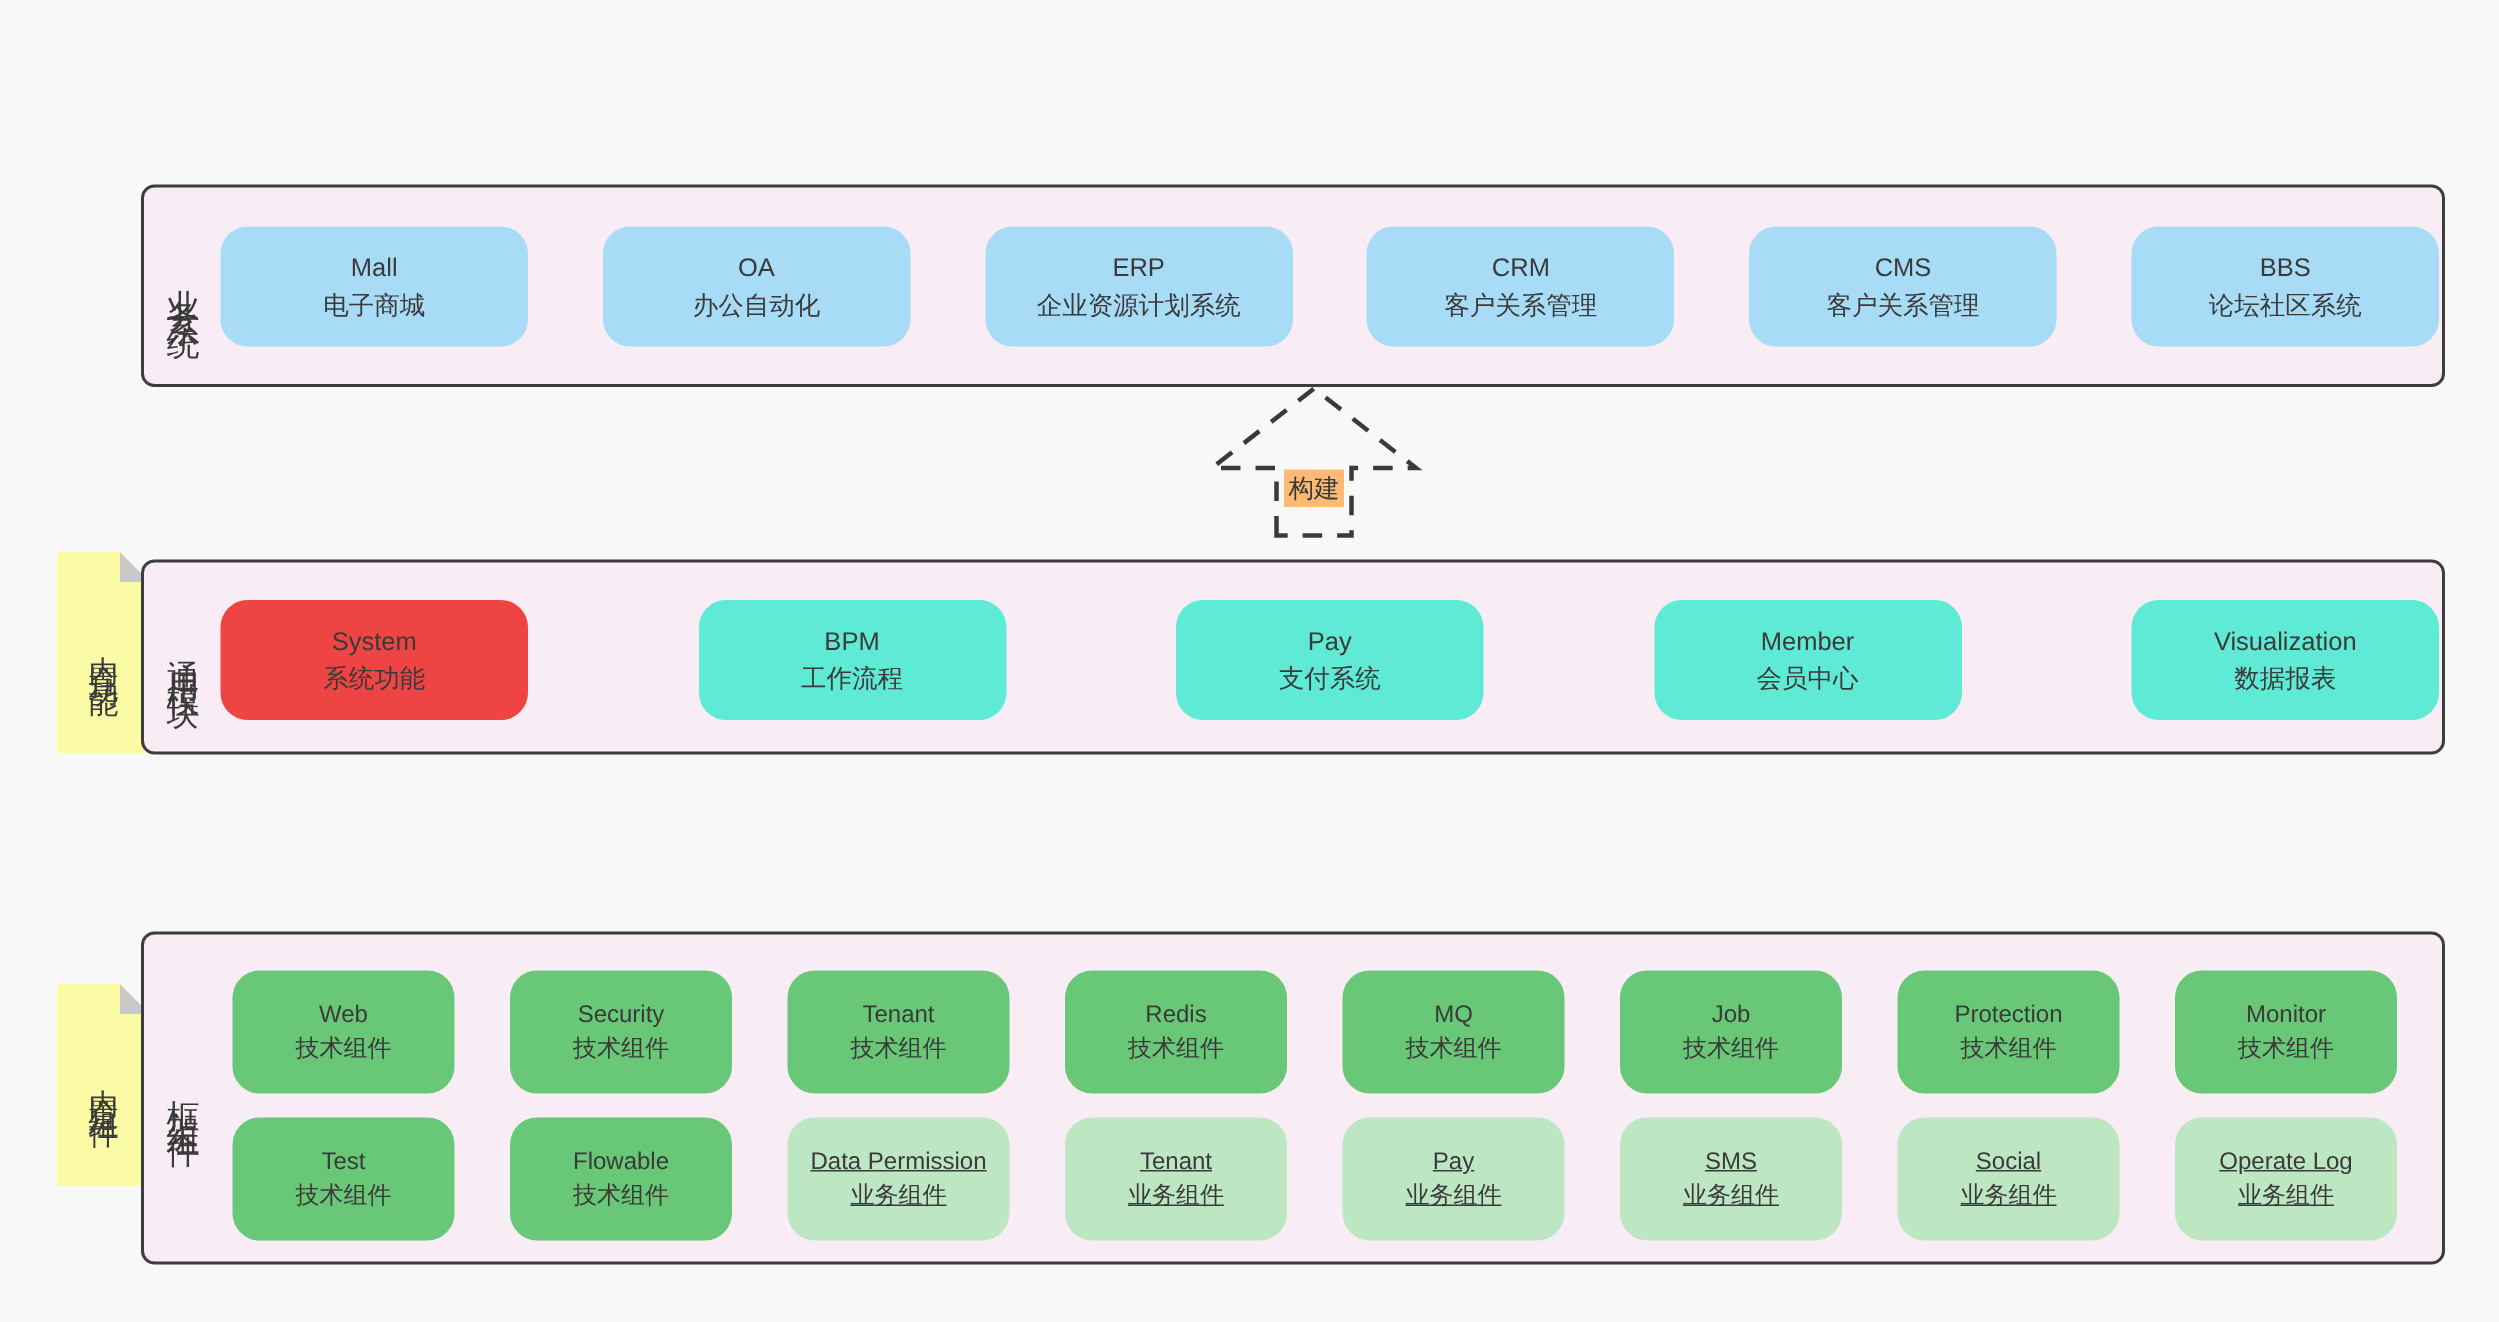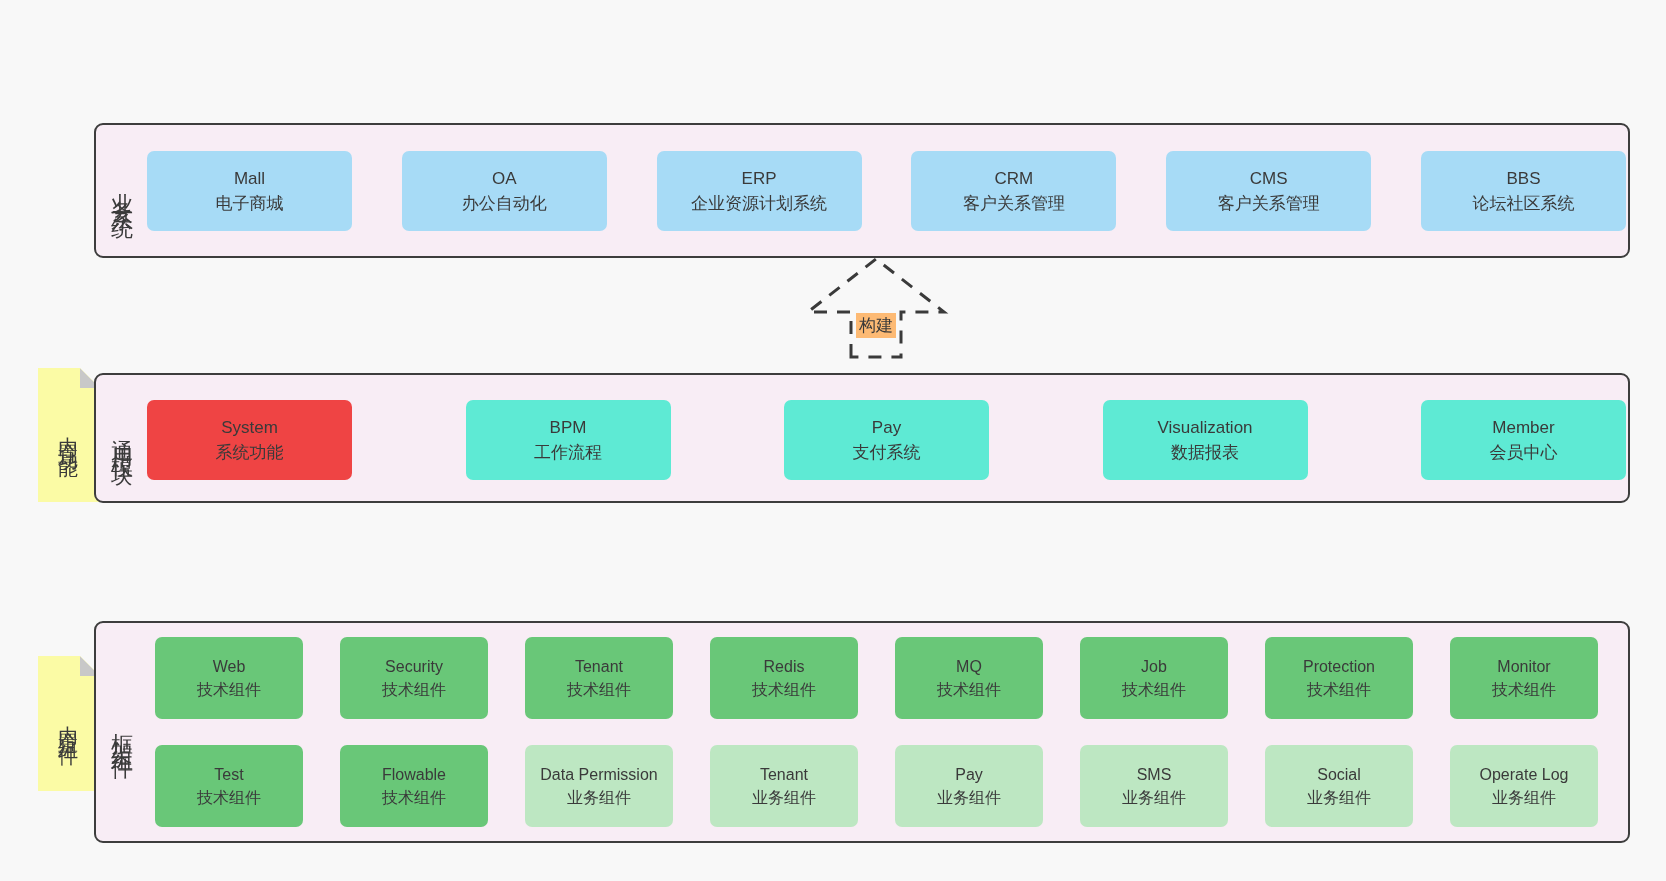--- a/index.html
+++ b/index.html
@@ -20,33 +20,33 @@
     position:absolute;left:11px;top:50%;transform:translateY(-50%);
     writing-mode:vertical-rl;text-orientation:upright;
     font-size:22px;letter-spacing:8px;color:#3a3a3a;white-space:nowrap;
   }
   
   .row{position:absolute;display:flex;justify-content:space-between;}
   .row-6{left:51px;width:1479px;height:80px;}
   .panel-business .row-6{top:26px;}
   .panel-modules .row-6{top:25px;}
   .row-8{left:59px;width:1443px;height:82px;}
-  .row-8.r1{top:14px;}
+  .row-8.r1{top:24px;}
   .row-8.r2{top:122px;}
   .box{
     display:flex;flex-direction:column;align-items:center;justify-content:center;
-    border-radius:7px;text-align:left;line-height:25px;font-size:17px;
+    border-radius:18px;text-align:left;line-height:25px;font-size:17px;
   }
   .row-6 .box{width:205px;}
   .row-8 .box{width:148px;font-size:16px;line-height:23px;padding:2px 6px;box-sizing:border-box;}
   .blue{background:#a7dbf6;}
   .red{background:#ef4444;}
   .pink{background:#5eead4;}
   .green-dark{background:#69c778;}
-  .green-light{background:#bde7c2;}
+  .green-light{background:#bde7c2;text-decoration:underline;}
   
   .note{
     position:absolute;left:38px;width:62px;background:#fbfba5;z-index:0;
     clip-path:polygon(0 0,calc(100% - 20px) 0,100% 20px,100% 100%,0 100%);
   }
   .note::after{
     content:"";position:absolute;top:0;right:0;width:20px;height:20px;
     background:#c8c8c8;clip-path:polygon(0 0,100% 100%,0 100%);
   }
   .note-modules{top:368px;height:134px;}
@@ -121,26 +121,26 @@
       </div>
       <div class="box pink">
         <span>BPM</span>
         <span>工作流程</span>
       </div>
       <div class="box pink">
         <span>Pay</span>
         <span>支付系统</span>
       </div>
       <div class="box pink">
+        <span>Member</span>
+        <span>会员中心</span>
+      </div>
+      <div class="box pink">
         <span>Visualization</span>
         <span>数据报表</span>
-      </div>
-      <div class="box pink">
-        <span>Member</span>
-        <span>会员中心</span>
       </div>
     </div>
   </section>
 
 
   <aside class="note note-components">
     <span class="note-text">内置组件</span>
   </aside>
   <section class="panel panel-components">
     <div class="panel-label">框架组件</div>

